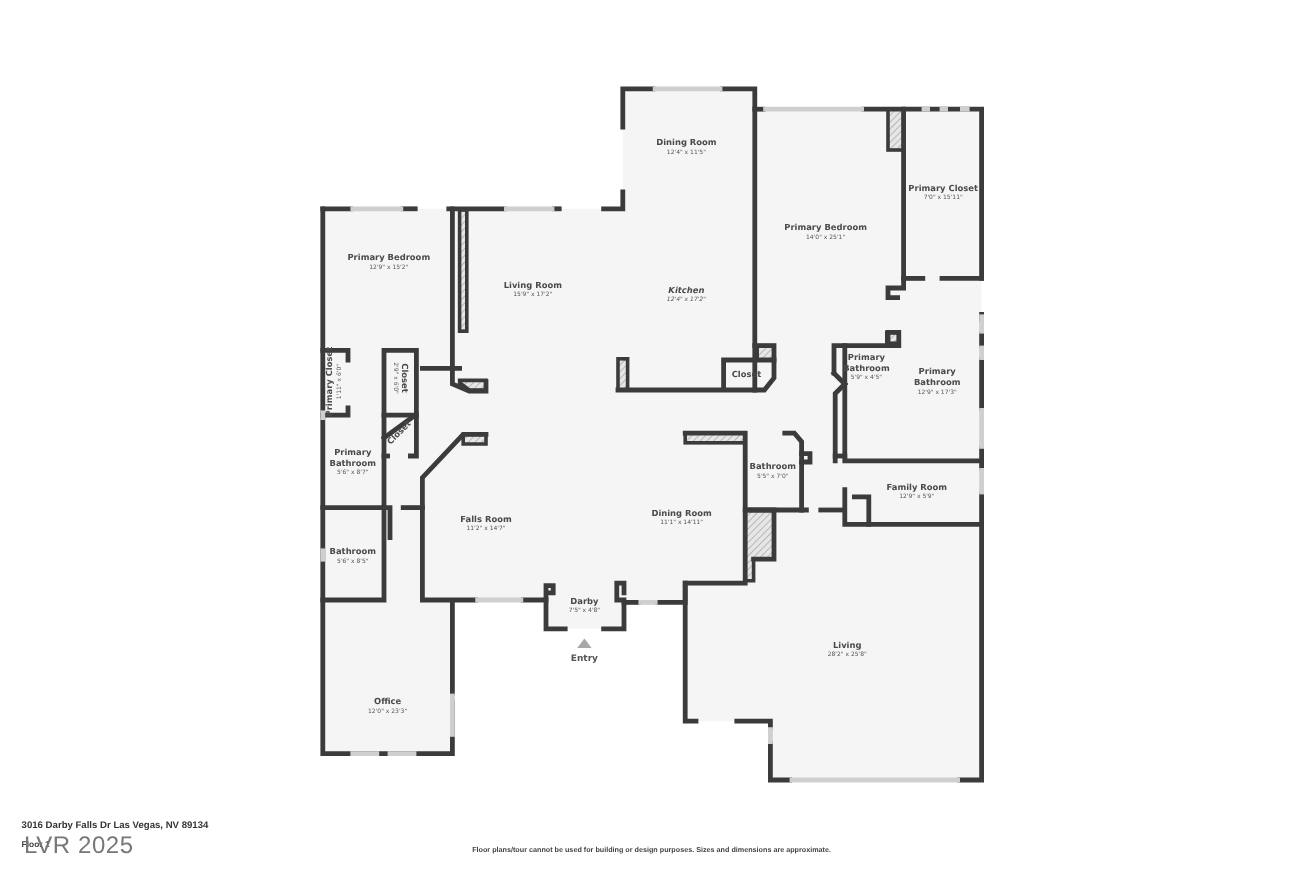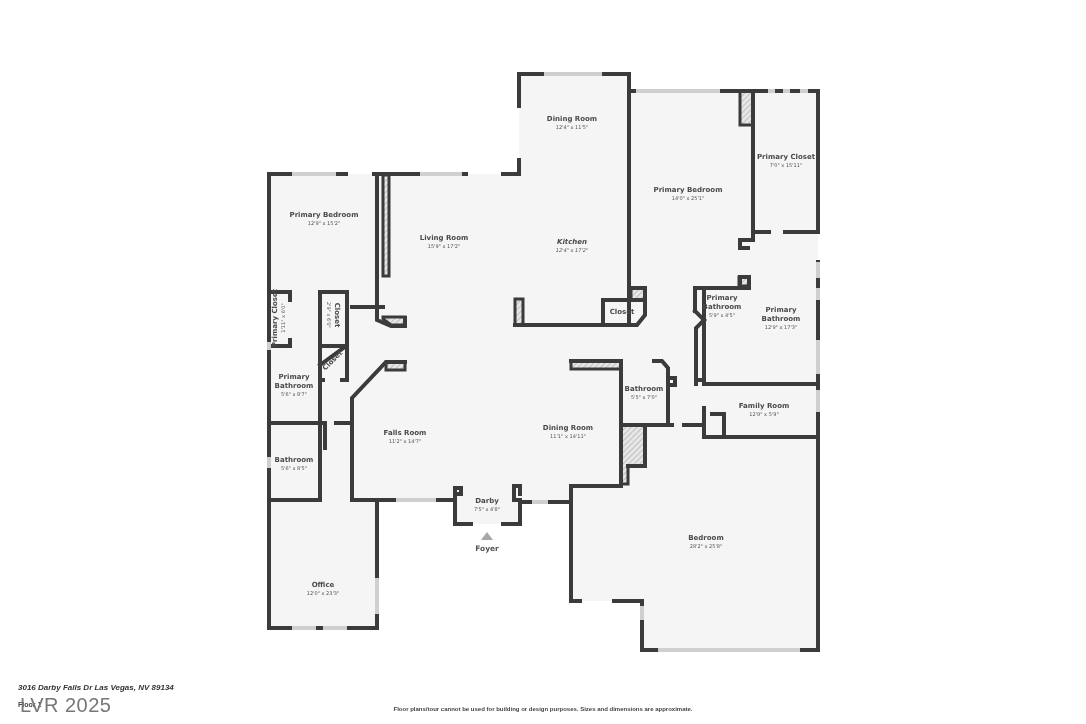--- a/index.html
+++ b/index.html
@@ -9,21 +9,21 @@
   .wall { fill: none; stroke: #3b3b3b; stroke-width: 4; stroke-linecap: square; stroke-linejoin: miter; }
   .win { stroke: #cfcfcf; stroke-width: 4; }
   .hatch { fill: url(#hatch); stroke: #3b3b3b; stroke-width: 3; }
   .room-name { position: absolute; font-size: 7px; font-weight: bold; color: #4a4a4a; text-align: center; white-space: nowrap; transform: translateX(-50%); line-height: 9px; }
   .room-dim { display: block; font-size: 5px; font-weight: normal; color: #555; line-height: 7px; }
   .vert { transform: translate(-50%, -50%) rotate(-90deg); }
   .vert2 { transform: translate(-50%, -50%) rotate(90deg); }
   .diag { transform: translate(-50%, -50%) rotate(-45deg); }
   .entry-arrow { position: absolute; left: 481px; top: 532px; width: 0; height: 0; border-left: 6px solid transparent; border-right: 6px solid transparent; border-bottom: 8px solid #a8a8a8; }
   .entry-label { position: absolute; left: 487px; top: 544px; transform: translateX(-50%); font-size: 7.5px; font-weight: bold; color: #555; }
-  .address { position: absolute; left: 18px; top: 683px; font-size: 8px; font-weight: bold; color: #333; font-family: "Liberation Sans", sans-serif; font-style: italic; }
+  .address { position: absolute; left: 18px; top: 683px; font-size: 8px; font-weight: bold; color: #333; font-family: "Liberation Sans", sans-serif; }
   .watermark { position: absolute; left: 20px; top: 694px; font-size: 20px; color: #777; font-family: "Liberation Sans", sans-serif; letter-spacing: 0.5px; text-align: center; }
   .floor-label { position: absolute; left: 18px; top: 701px; font-size: 7px; font-weight: bold; color: #444; font-family: "Liberation Sans", sans-serif; }
   .disclaimer { position: absolute; left: 543px; top: 706px; transform: translateX(-50%); font-size: 6px; font-weight: bold; color: #444; white-space: nowrap; font-family: "Liberation Sans", sans-serif; }
 </style>
 </head>
 <body>
 
 <svg id="plan" viewBox="0 0 1086 724" xmlns="http://www.w3.org/2000/svg">
   <defs>
     <pattern id="hatch" width="4" height="4" patternUnits="userSpaceOnUse" patternTransform="rotate(45)">
@@ -168,21 +168,21 @@
 <div class="room-name" style="left:568px;top:424px;"><span>Dining Room</span><span class="room-dim">11'1" x 14'11"</span></div>
 
 <div class="room-name" style="left:644px;top:385px;"><span>Bathroom</span><span class="room-dim">5'5" x 7'0"</span></div>
 
 <div class="room-name" style="left:764px;top:402px;"><span>Family Room</span><span class="room-dim">12'9" x 5'9"</span></div>
 
 <div class="room-name" style="left:487px;top:497px;"><span>Darby</span><span class="room-dim">7'5" x 4'8"</span></div>
 
 <div class="room-name" style="left:323px;top:541px;margin-top:40px;"><span>Office</span><span class="room-dim">12'0" x 23'3"</span></div>
 
-<div class="room-name" style="left:706px;top:534px;"><span>Bedroom</span><span class="room-dim">28'2" x 25'8"</span></div>
+<div class="room-name" style="left:706px;top:534px;"><span>Living</span><span class="room-dim">28'2" x 25'8"</span></div>
 
 <div class="entry-arrow"></div>
-<div class="entry-label">Foyer</div>
+<div class="entry-label">Entry</div>
 
 <div class="address">3016 Darby Falls Dr Las Vegas, NV 89134</div>
 <div class="floor-label">Floor 1</div>
 <div class="watermark">LVR 2025</div>
 <div class="disclaimer">Floor plans/tour cannot be used for building or design purposes. Sizes and dimensions are approximate.</div>
 
 </body></html>

